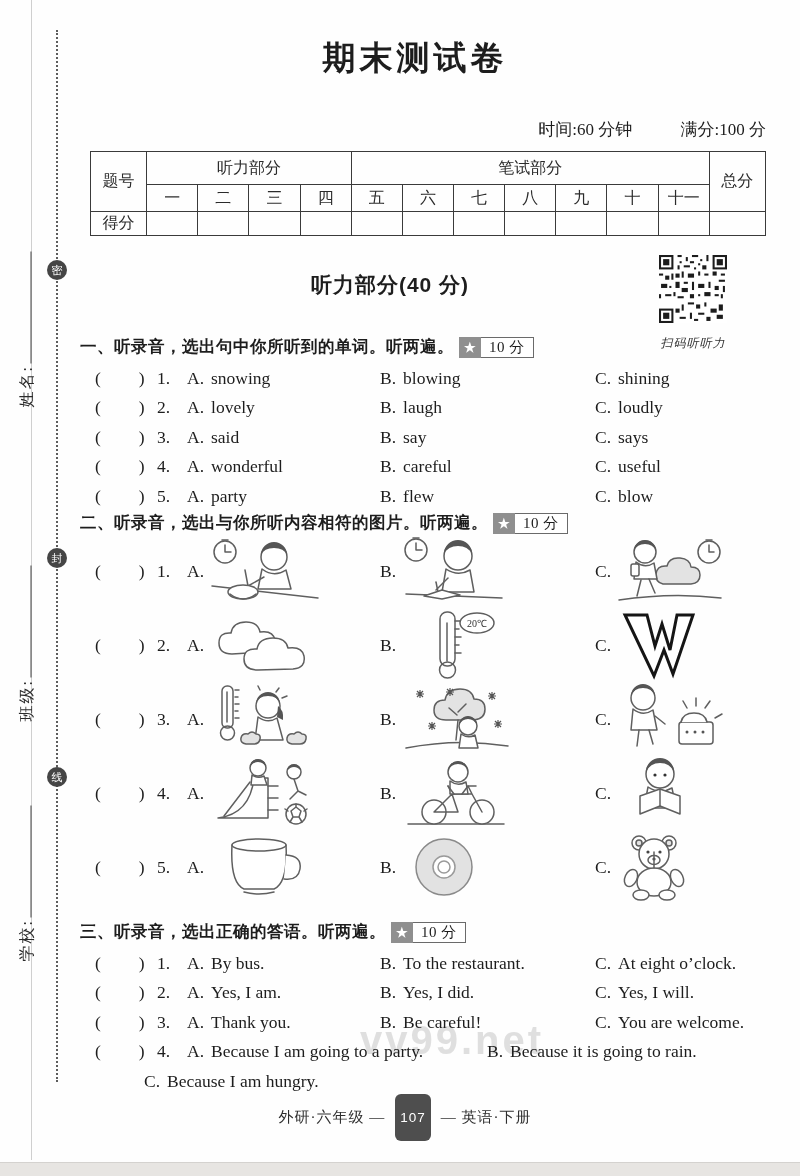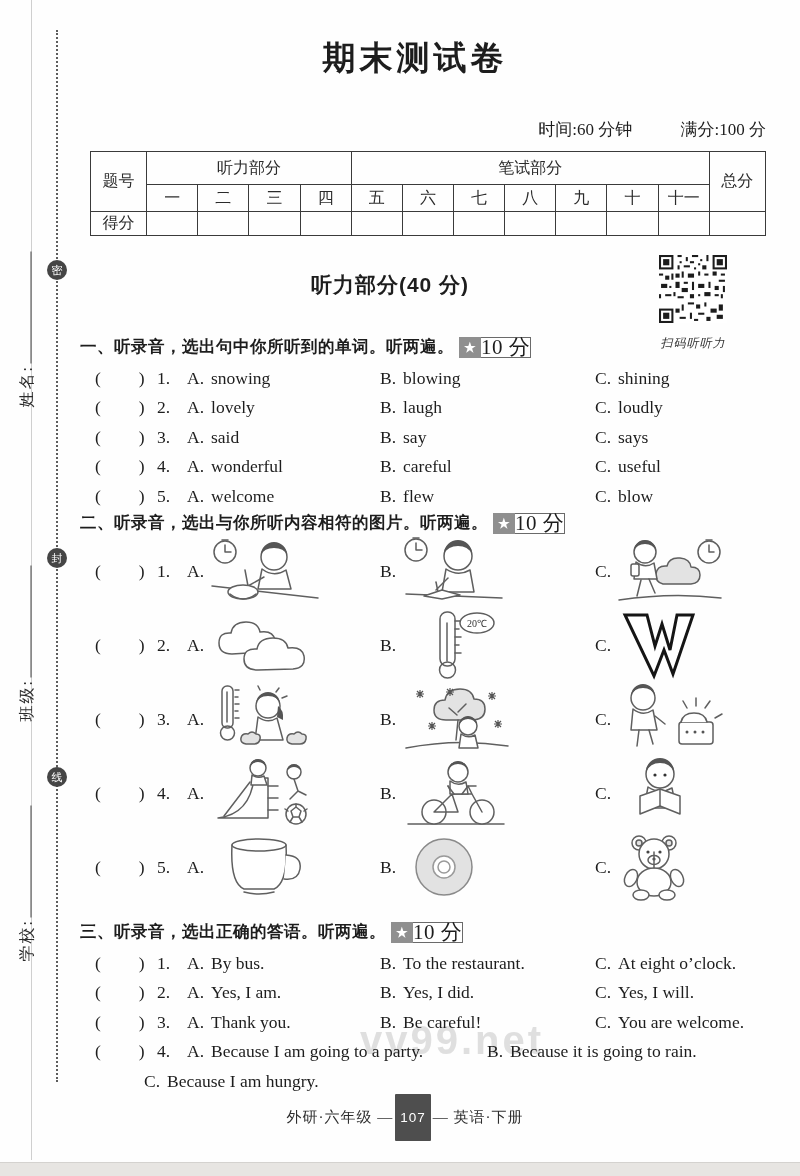--- a/index.html
+++ b/index.html
@@ -48,22 +48,22 @@
   
   .section { position:absolute; left:80px; }
   #sec1 { top:336px; width:700px; }
   #sec2 { top:512px; width:706px; }
   #sec3 { top:921px; width:712px; }
   .sec-head { display:flex; align-items:center; font-family:"Liberation Sans",sans-serif;
               font-weight:bold; font-size:16.5px; letter-spacing:.5px; }
   .badge { display:inline-flex; align-items:stretch; margin-left:5px; height:21px; }
   .badge .star { width:22px; background:#8f8f8f; color:#fff; font-size:13px; line-height:21px;
                  text-align:center; font-family:"Liberation Sans",sans-serif; }
-  .badge .pts { border:1.5px solid #6a6a6a; border-left:none; background:#fff; padding:0 0;
-                font-family:"Liberation Serif",serif; font-weight:normal; font-size:21px; line-height:19px; }
+  .badge .pts { border:1.5px solid #6a6a6a; border-left:none; background:#fff; padding:0 8px;
+                font-family:"Liberation Serif",serif; font-weight:normal; font-size:15px; line-height:19px; }
 
   .qrow { display:grid; grid-template-columns:62px 30px 193px 215px 1fr; padding-left:15px;
           margin-top:9.5px; font-size:17.5px; line-height:20px; }
   #sec1 .qrow:first-of-type, #sec3 .qrow:first-of-type { margin-top:12px; }
   .opt .lab { margin-right:7px; }
   .bracket { letter-spacing:1px; }
 
   .prow { display:grid; grid-template-columns:62px 30px 193px 215px 1fr; padding-left:15px;
           align-items:center; height:74px; font-size:17.5px; }
   .pcell { display:flex; align-items:center; }
@@ -71,22 +71,22 @@
   .pic { flex:0 0 auto; }
 
   .qrow4 { display:grid; grid-template-columns:62px 30px 300px 1fr; padding-left:15px;
            margin-top:9.5px; font-size:17.5px; line-height:20px; }
   .crow { margin-left:64px; margin-top:9.5px; font-size:17.5px; }
   .crow .lab { margin-right:7px; }
 
   
   .footer { position:absolute; top:1094px; left:80px; width:650px; text-align:center;
             font-size:15px; letter-spacing:1px; color:#2e2e2e; }
-  .footer .pgbadge { display:inline-block; background:#4e4e4e; color:#fff; border-radius:1px;
-                     padding:16px 5px; font-size:13.5px; font-family:"Liberation Sans",sans-serif; margin:0 2px; }
+  .footer .pgbadge { display:inline-block; background:#4e4e4e; color:#fff; border-radius:6px;
+                     padding:16px 5px; font-size:13.5px; font-family:"Liberation Sans",sans-serif; margin:0 10px; }
   .scan-strip { position:absolute; left:0; bottom:0; width:800px; height:14px; background:#e7e5e2;
                 border-top:1px solid #d4d2cf; }
 
   svg .ln { stroke:#5f5f5f; stroke-width:1.5; fill:none; stroke-linecap:round; stroke-linejoin:round; }
   svg .fillw { fill:#fff; } svg .fillg { fill:#e3e3e3; } svg .hair { fill:#555; stroke:none; }
 </style>
 </head>
 <body>
 
 <div class="page">
@@ -262,21 +262,21 @@
     <div class="qrow">
       <span class="bracket">(　　)</span>
       <span>4.</span>
       <span class="opt"><span class="lab">A.</span><span>wonderful</span></span>
       <span class="opt"><span class="lab">B.</span><span>careful</span></span>
       <span class="opt"><span class="lab">C.</span><span>useful</span></span>
     </div>
     <div class="qrow">
       <span class="bracket">(　　)</span>
       <span>5.</span>
-      <span class="opt"><span class="lab">A.</span><span>welcome</span></span>
+      <span class="opt"><span class="lab">A.</span><span>party</span></span>
       <span class="opt"><span class="lab">B.</span><span>flew</span></span>
       <span class="opt"><span class="lab">C.</span><span>blow</span></span>
     </div>
   </div>
 
   <div class="section" id="sec2">
     <div class="sec-head">
       <span>二、听录音，选出与你所听内容相符的图片。听两遍。</span>
       <span class="badge">
           <span class="star">★</span>

